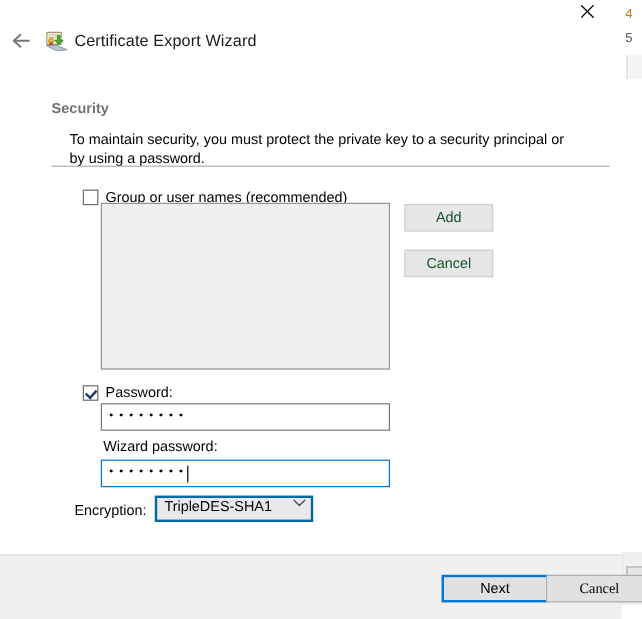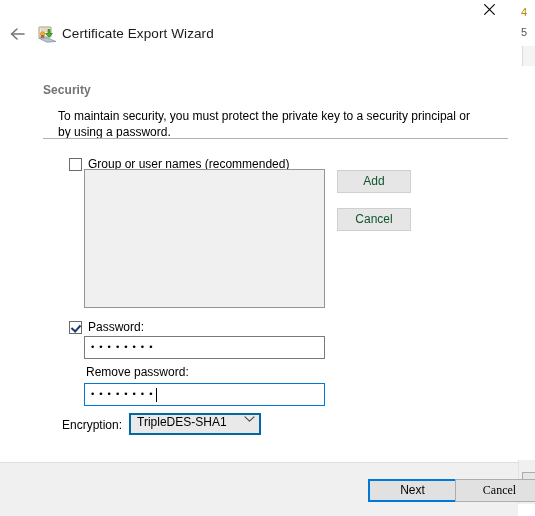--- a/index.html
+++ b/index.html
@@ -417,21 +417,21 @@
 
     <div class="chk-row" id="chk-password">
       <span class="chk-box checked"></span>
       <span class="chk-label">Password:</span>
     </div>
 
     <div class="textinput" id="pw-field">
       <span class="pw-dots">••••••••</span>
     </div>
 
-    <div class="field-label" id="lbl-confirm">Remove password:</div>
+    <div class="field-label" id="lbl-confirm">Wizard password:</div>
     <div class="textinput focused" id="pw-confirm-field">
       <span class="pw-dots">••••••••</span>
         <span class="caret"></span>
     </div>
 
     <div class="field-label" id="lbl-encryption">Encryption:</div>
     <div class="combo">
       <span class="combo-text">TripleDES-SHA1</span>
       <span class="combo-arrow">
         <svg width="11" height="8" viewBox="0 0 11 8" aria-hidden="true">

